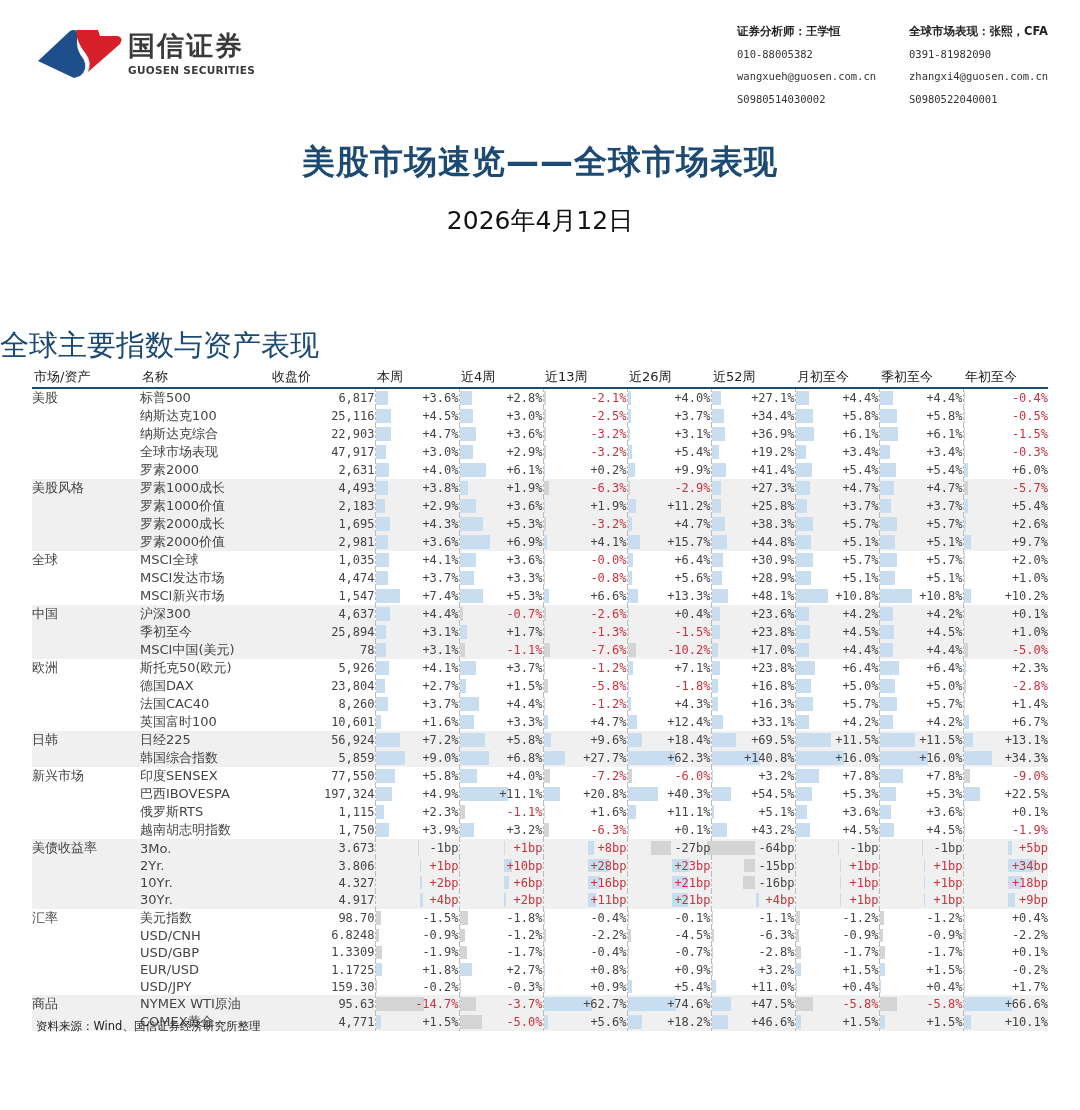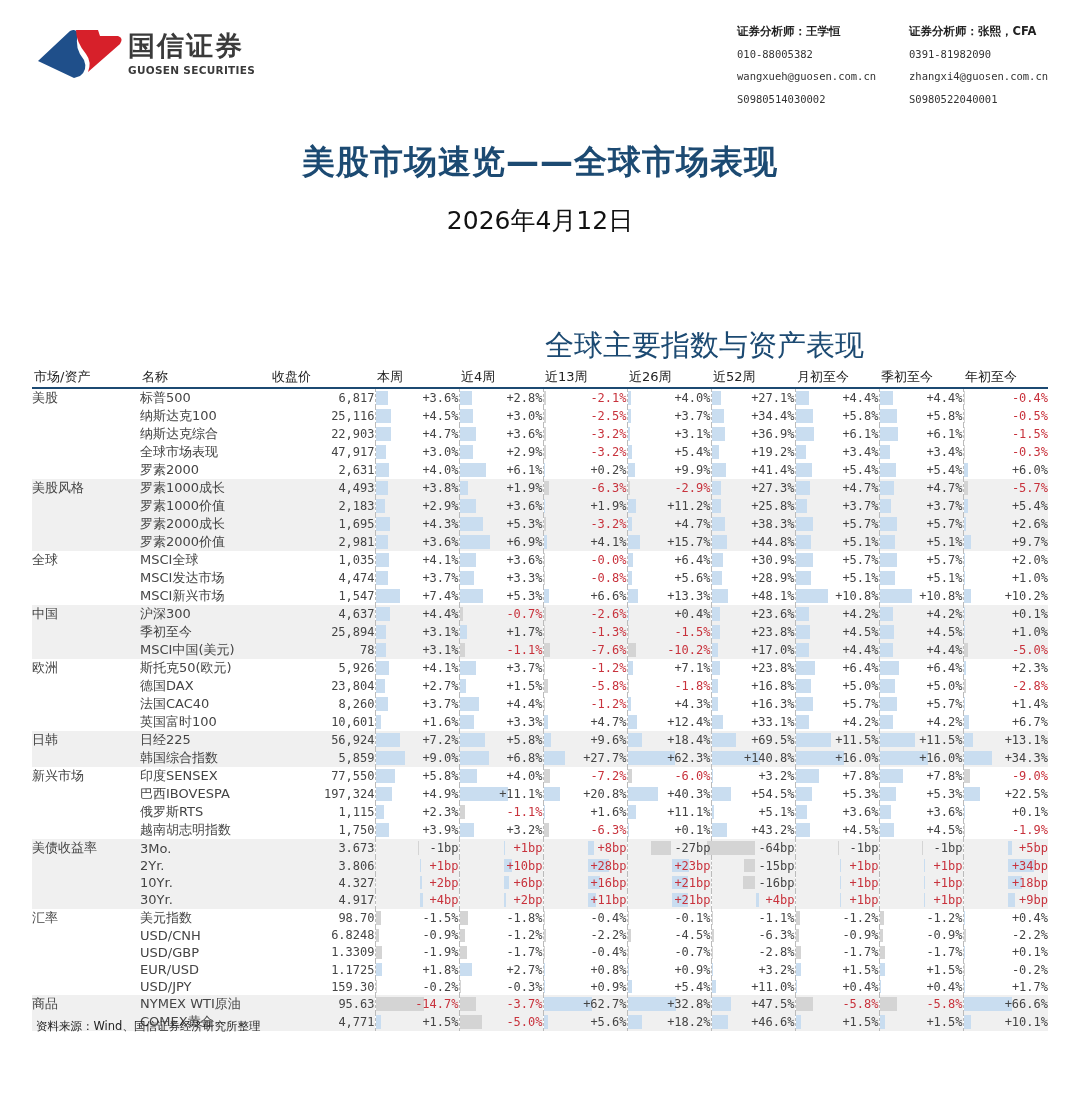--- a/index.html
+++ b/index.html
@@ -7,21 +7,21 @@
   .logo { position:absolute; left:36px; top:26px; width:230px; height:60px; }
   .logo svg { position:absolute; left:0; top:0; }
   .logo .cn { position:absolute; left:92px; top:2px; font-size:27px; font-weight:bold; color:#3a3a3a; letter-spacing:2px; }
   .logo .en { position:absolute; left:92px; top:38px; font-size:10.5px; font-weight:bold; color:#3a3a3a; letter-spacing:0.3px; }
   .analyst { position:absolute; top:20px; font-size:11px; color:#222; line-height:22.5px; }
   .analyst .name { font-weight:bold; font-size:11.5px; }
   .analyst .line { font-family:"DejaVu Sans Mono", monospace; font-size:10.5px; color:#333; }
   .a1 { left:737px; } .a2 { left:909px; }
   .main-title { position:absolute; top:140px; left:0; width:1080px; text-align:center; font-size:33px; font-weight:bold; color:#1c4a72; letter-spacing:1px; }
   .date { position:absolute; top:204px; left:0; width:1080px; text-align:center; font-size:25px; color:#111; }
-  .table-title { position:absolute; top:326px; left:0; width:864px; text-align:right; font-size:29px; color:#1c4a72; }
+  .table-title { position:absolute; top:326px; left:0; width:864px; text-align:left; font-size:29px; color:#1c4a72; }
   table.data { position:absolute; left:32px; top:367px; width:1016px; border-collapse:collapse; font-size:12.5px; table-layout:fixed; }
   table.data th { font-weight:normal; text-align:left; color:#222; font-size:13px; padding:0 0 1px 2px; height:19px; border-bottom:2px solid #1c4a72; }
   table.data td { height:17.2px; padding:0; white-space:nowrap; color:#444; }
   td.grp { color:#222; font-size:13px; padding-left:2px; }
   td.nm { color:#222; font-size:13px; padding-left:2px; }
   td.px { text-align:right; padding-right:4px; font-family:"DejaVu Sans Mono", monospace; font-size:12px; color:#555; }
   td.v { position:relative; text-align:right; padding-right:3px; font-family:"DejaVu Sans Mono", monospace; font-size:12px; border-left:1px dashed #bbb; }
   td.v .bar { position:absolute; top:2px; bottom:2px; }
   td.v .bar.pos { background:#c9ddf0; }
   td.v .bar.neg { background:#d4d4d4; }
@@ -43,21 +43,21 @@
   <div class="en">GUOSEN SECURITIES</div>
 </div>
 
 <div class="analyst a1">
   <div class="name">证券分析师：王学恒</div>
   <div class="line">010-88005382</div>
   <div class="line">wangxueh@guosen.com.cn</div>
   <div class="line">S0980514030002</div>
 </div>
 <div class="analyst a2">
-  <div class="name">证券分析师：张熙，CFA</div>
+  <div class="name">全球市场表现：张熙，CFA</div>
   <div class="line">0391-81982090</div>
   <div class="line">zhangxi4@guosen.com.cn</div>
   <div class="line">S0980522040001</div>
 </div>
 
 <div class="main-title">美股市场速览——全球市场表现</div>
 <div class="date">2026年4月12日</div>
 <div class="table-title">全球主要指数与资产表现</div>
 
 <table class="data">
@@ -532,21 +532,21 @@
         <td class="v"><div class="bar pos" style="left: 0px; width: 1px;"></div><span class="val">+0.4%</span></td>
         <td class="v"><div class="bar pos" style="left: 0px; width: 1px;"></div><span class="val">+1.7%</span></td>
       </tr>
       <tr class="shade">
         <td class="grp">商品</td>
         <td class="nm">NYMEX WTI原油</td>
         <td class="px">95.63</td>
         <td class="v"><div class="bar neg" style="left: 0px; width: 48px;"></div><span class="val red">-14.7%</span></td>
         <td class="v"><div class="bar neg" style="left: 0px; width: 16px;"></div><span class="val red">-3.7%</span></td>
         <td class="v"><div class="bar pos" style="left: 0px; width: 48px;"></div><span class="val">+62.7%</span></td>
-        <td class="v"><div class="bar pos" style="left: 0px; width: 48px;"></div><span class="val">+32.8%</span></td>
+        <td class="v"><div class="bar pos" style="left: 0px; width: 48px;"></div><span class="val">+74.6%</span></td>
         <td class="v"><div class="bar pos" style="left: 0px; width: 19px;"></div><span class="val">+47.5%</span></td>
         <td class="v"><div class="bar neg" style="left: 0px; width: 17px;"></div><span class="val red">-5.8%</span></td>
         <td class="v"><div class="bar neg" style="left: 0px; width: 17px;"></div><span class="val red">-5.8%</span></td>
         <td class="v"><div class="bar pos" style="left: 0px; width: 48px;"></div><span class="val">+66.6%</span></td>
       </tr>
       <tr class="shade">
         <td class="grp"></td>
         <td class="nm">COMEX黄金</td>
         <td class="px">4,771</td>
         <td class="v"><div class="bar pos" style="left: 0px; width: 5px;"></div><span class="val">+1.5%</span></td>

